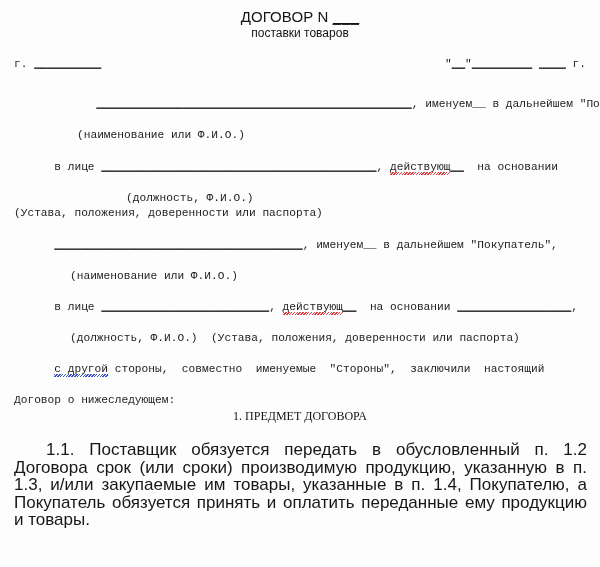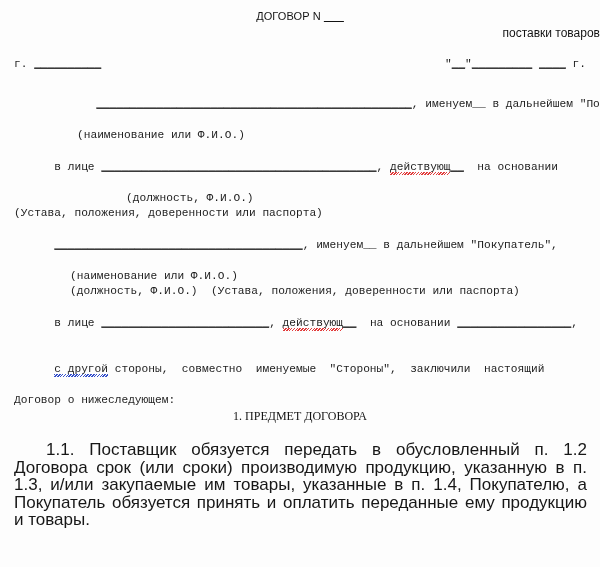--- a/index.html
+++ b/index.html
@@ -25,32 +25,31 @@
     box-sizing: border-box;
   }
 
   
   .title-block {
     text-align: center;
     padding-top: 9px;
   }
   .doc-title {
     font-family: "Liberation Sans", sans-serif;
-    font-size: 11px;
+    font-size: 15px;
     letter-spacing: .1px;
     color: #141414;
     line-height: 15px;
   }
   .doc-subtitle {
     font-family: "Liberation Sans", sans-serif;
     font-size: 12px;
     color: #141414;
     line-height: 16px;
     margin-top: 1px;
-    text-align: right;
   }
   .ul-sm { text-decoration: underline; letter-spacing: .5px; }
   .mono-row {
     font-family: "Liberation Mono", "DejaVu Sans Mono", monospace;
     font-size: 11.2px;
     line-height: 15.6px;
     color: #1d1d1d;
     white-space: pre;
     position: relative;
   }
@@ -145,24 +144,24 @@
     </div>
     <div class="mono-row cap"><span style="display:inline-block;width:112px;"></span><span>(должность, Ф.И.О.)</span></div>
 
     <div class="mono-row cap"><span>(Устава, положения, доверенности или паспорта)</span></div>
 
     <div class="mono-row">
       <span class="fill">_____________________________________</span><span>, именуем__ в дальнейшем "Покупатель",</span>
     </div>
     <div class="mono-row cap"><span style="display:inline-block;width:56px;"></span><span>(наименование или Ф.И.О.)</span></div>
 
-    <div class="mono-row cap"><span style="display:inline-block;width:56px;"></span><span>(должность, Ф.И.О.)</span>  <span>(Устава, положения, доверенности или паспорта)</span></div>
     <div class="mono-row">
       <span>в лице</span> <span class="fill">_________________________</span><span>,</span> <span class="sp-red">действующ</span><span class="fill">__</span>  <span>на основании</span> <span class="fill">_________________</span><span>,</span>
     </div>
+    <div class="mono-row cap"><span style="display:inline-block;width:56px;"></span><span>(должность, Ф.И.О.)</span>  <span>(Устава, положения, доверенности или паспорта)</span></div>
 
     <div class="mono-row">
       <span class="sp-blue">с другой</span><span> стороны,  совместно  именуемые  "Стороны",  заключили  настоящий</span>
     </div>
     <div class="mono-row"><span>Договор о нижеследующем:</span></div>
 
   </div>
 
   <div class="section-heading">1. ПРЕДМЕТ ДОГОВОРА</div>
 

